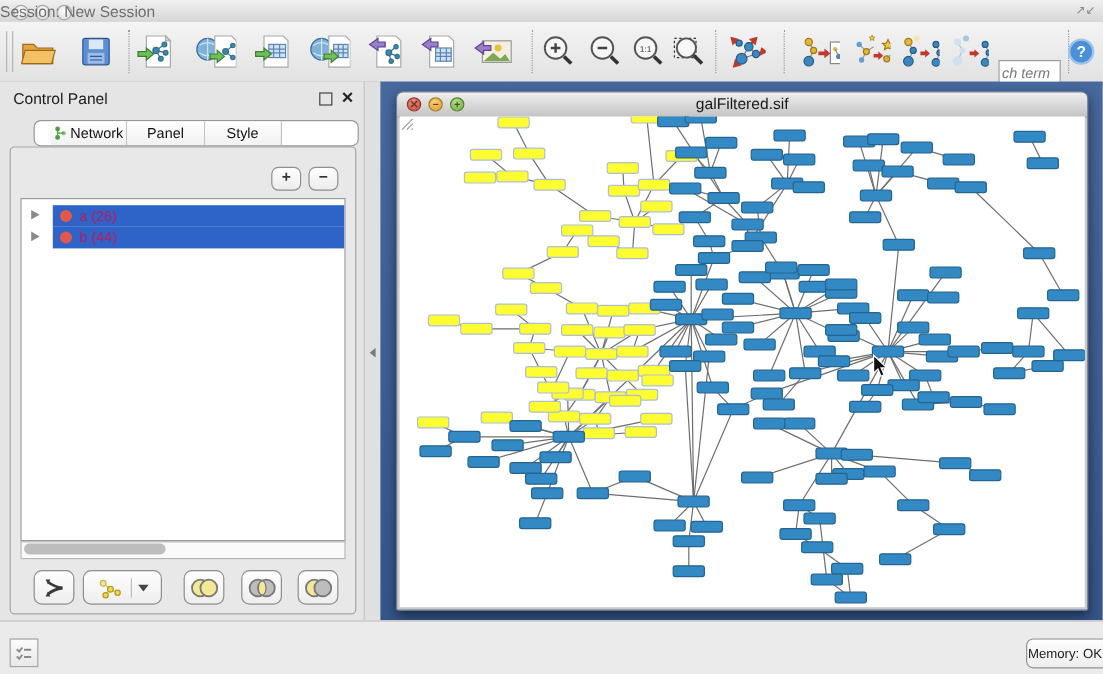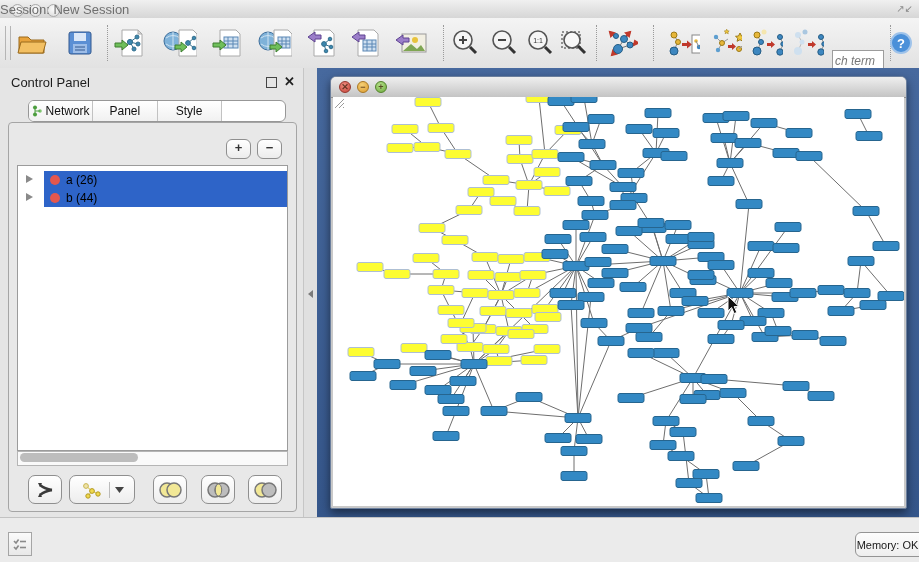--- a/index.html
+++ b/index.html
@@ -22,38 +22,38 @@
   .search-box{position:absolute;left:832px;top:32px;width:52px;height:21px;border:1px solid #9c9c9c;
     background:#fff;font-style:italic;font-size:12px;color:#777;padding:0 2px;box-sizing:border-box;
     font-family:"Liberation Sans",sans-serif;overflow:hidden;white-space:nowrap;}
   
   .control-panel{position:absolute;left:0;top:68px;width:303px;height:449px;background:#e5e5e5;}
   .cp-header{position:absolute;left:0;top:0;width:303px;height:28px;}
   .cp-title{position:absolute;left:11px;top:7px;font-size:13px;color:#1c1c1c;}
   .cp-float{position:absolute;right:26px;top:9px;width:9px;height:9px;border:1.5px solid #444;}
   .cp-close{position:absolute;right:8px;top:6px;font-size:13px;font-weight:bold;color:#222;}
   .tabbar{position:absolute;left:28px;top:32px;width:256px;height:20px;display:flex;
-    border:1px solid #979797;border-radius:6px;overflow:hidden;background:#fff;}
+    border:1px solid #979797;border-radius:6px;overflow:hidden;background:#fff;padding-left:13px;}
   .tab{flex:1;display:flex;align-items:center;justify-content:center;font-size:12px;color:#111;
     border-right:1px solid #c2c2c2;background:linear-gradient(#ffffff,#f1f1f1);gap:4px;}
   .tab:last-child{border-right:none;}
   .tab.active{background:linear-gradient(#9a9a9a,#7e7e7e);color:#f4f4f4;margin-top:40px;}
   .cp-box{position:absolute;left:8px;top:54px;width:287px;height:388px;border:1px solid #a5a5a5;
     border-radius:4px;background:#e8e8e8;}
   .mini-btn{position:absolute;top:16px;width:23px;height:18px;border:1px solid #8f8f8f;border-radius:6px;
     background:linear-gradient(#ffffff,#ececec);font-size:13px;font-weight:bold;color:#333;
     text-align:center;line-height:16px;}
   .sets-list{position:absolute;left:8px;top:42px;width:269px;height:284px;background:#fff;
     border:1px solid #9b9b9b;overflow:hidden;}
   .set-row{position:relative;height:18px;margin-top:0;}
   .set-row .arrow{position:absolute;left:8px;top:4px;width:0;height:0;
     border-left:7px solid #8a8a8a;border-top:4.5px solid transparent;border-bottom:4.5px solid transparent;}
   .set-row .sel{position:absolute;left:26px;top:0;right:0;height:18px;background:#2e64c8;}
   .set-row .dot{position:absolute;left:32px;top:4px;width:10px;height:10px;border-radius:50%;background:#e4574e;}
-  .set-row .lbl{position:absolute;left:48px;top:2px;font-size:12px;color:#000000;}
+  .set-row .lbl{position:absolute;left:48px;top:2px;font-size:12px;color:#be185d;}
   .hscroll{position:absolute;left:8px;top:328px;width:269px;height:13px;background:#fafafa;
     border:1px solid #b5b5b5;}
   .hscroll .thumb{position:absolute;left:2px;top:1px;width:118px;height:9px;background:#bdbdbd;border-radius:5px;}
   .cp-btn{position:absolute;top:352px;height:27px;border:1px solid #8f8f8f;border-radius:7px;
     background:linear-gradient(#ffffff,#ededed);display:flex;align-items:center;justify-content:center;}
   
   .splitter{position:absolute;left:303px;top:68px;width:14px;height:449px;background:#e0e0e0;
     border-left:1px solid #c6c6c6;border-right:1px solid #b0b0b0;}
   .split-arrow{position:absolute;left:4px;top:222px;width:0;height:0;
     border-right:5px solid #7b7b7b;border-top:4px solid transparent;border-bottom:4px solid transparent;}
@@ -455,20 +455,21 @@
     <div class="split-arrow"></div>
   </div>
 
   <div class="desktop"></div>
 
   <div class="net-window">
     <div class="net-titlebar">
       <div class="nt-btn" style="left:8px;background:radial-gradient(circle at 40% 30%,#ef8d80,#c6453a);border:1px solid #94362d">✕</div>
       <div class="nt-btn" style="left:26px;background:radial-gradient(circle at 40% 30%,#f5d076,#dd9c2f);border:1px solid #a87722">−</div>
       <div class="nt-btn" style="left:44px;background:radial-gradient(circle at 40% 30%,#b5e08a,#6daa3c);border:1px solid #53822c">+</div>
+      <div class="nt-title">galFiltered.sif</div>
     </div>
     <div class="net-canvas">
       <svg id="graph-svg" width="571" height="409" viewBox="0 0 571 409">
           <line x1="95" y1="5" x2="108" y2="31" stroke="#6e6e6e" stroke-width="1"></line>
           <line x1="72" y1="32" x2="94" y2="50" stroke="#6e6e6e" stroke-width="1"></line>
           <line x1="67" y1="51" x2="94" y2="50" stroke="#6e6e6e" stroke-width="1"></line>
           <line x1="94" y1="50" x2="125" y2="57" stroke="#6e6e6e" stroke-width="1"></line>
           <line x1="108" y1="31" x2="125" y2="57" stroke="#6e6e6e" stroke-width="1"></line>
           <line x1="125" y1="57" x2="163" y2="83" stroke="#6e6e6e" stroke-width="1"></line>
           <line x1="163" y1="83" x2="196" y2="88" stroke="#6e6e6e" stroke-width="1"></line>

